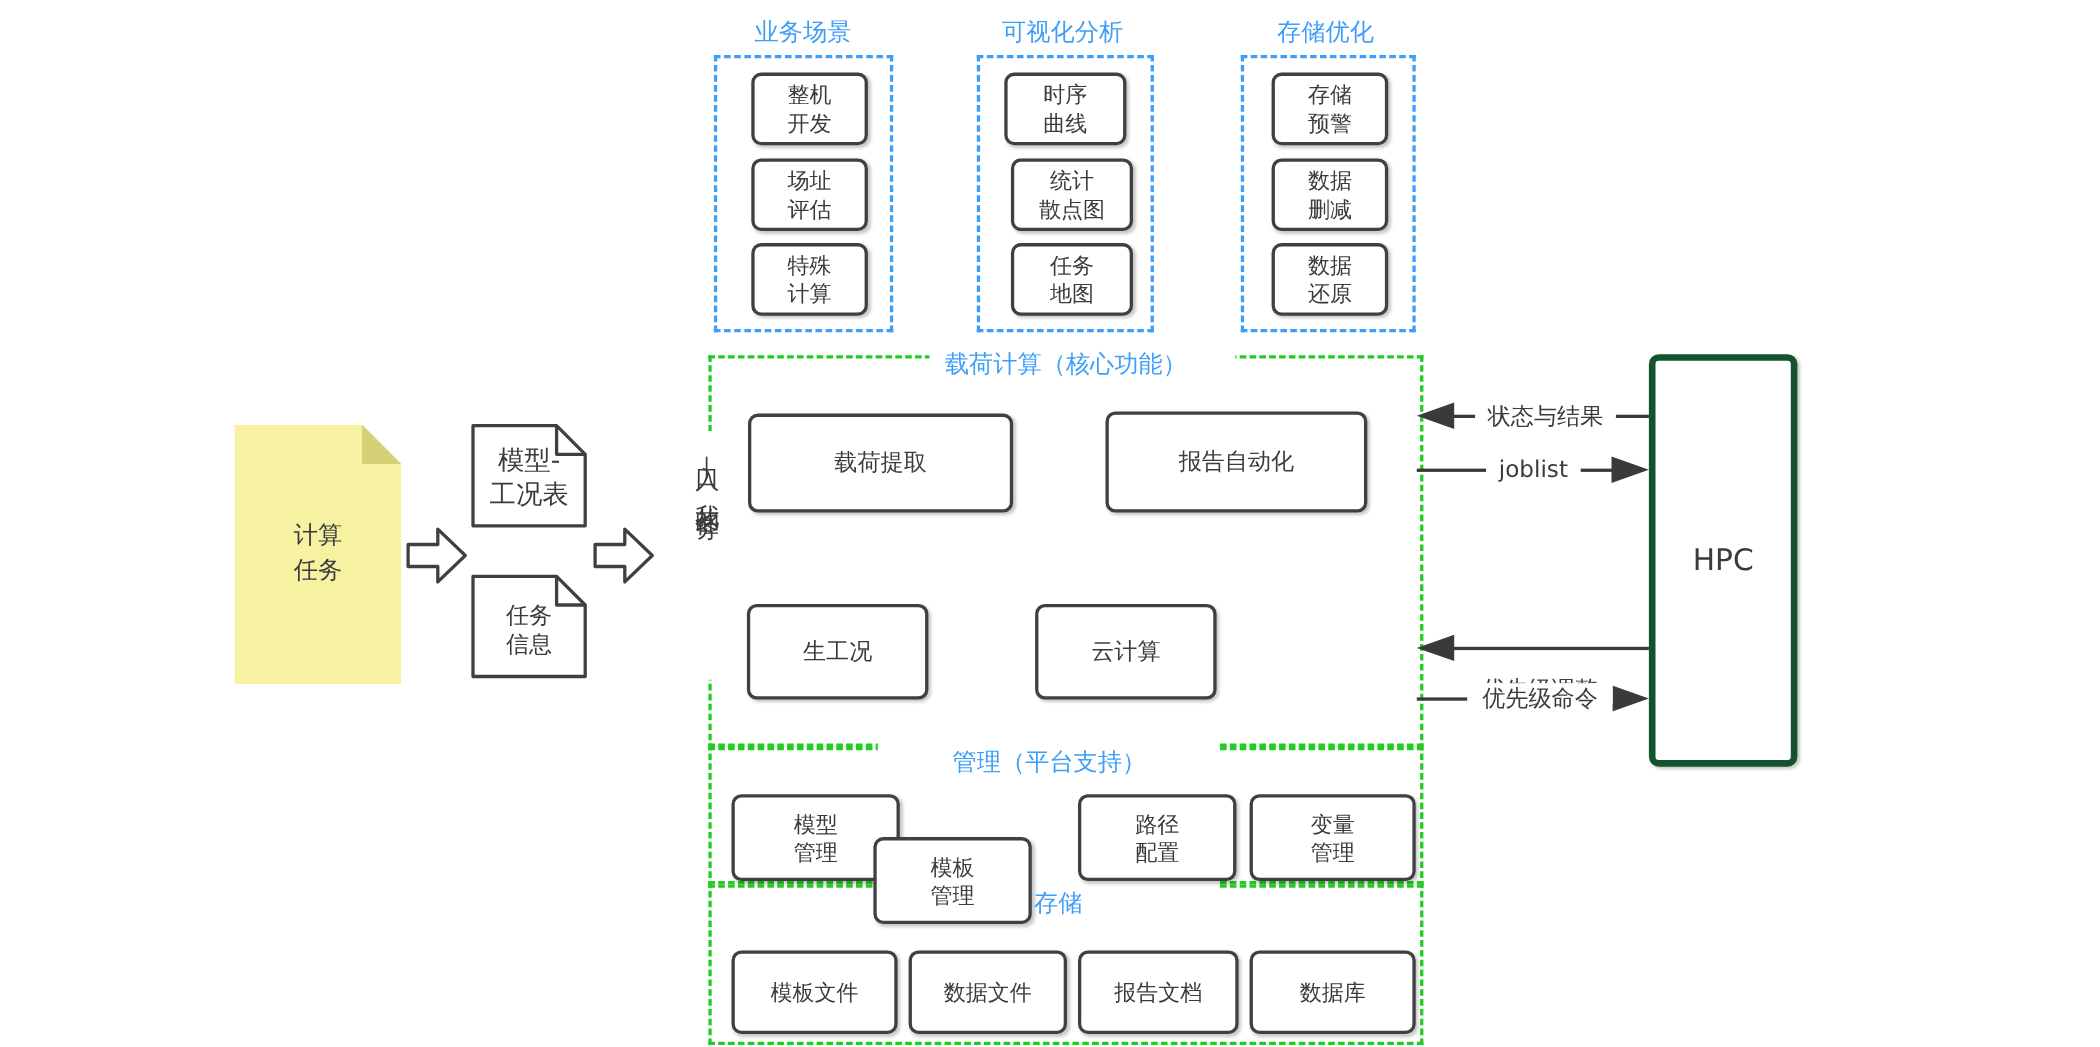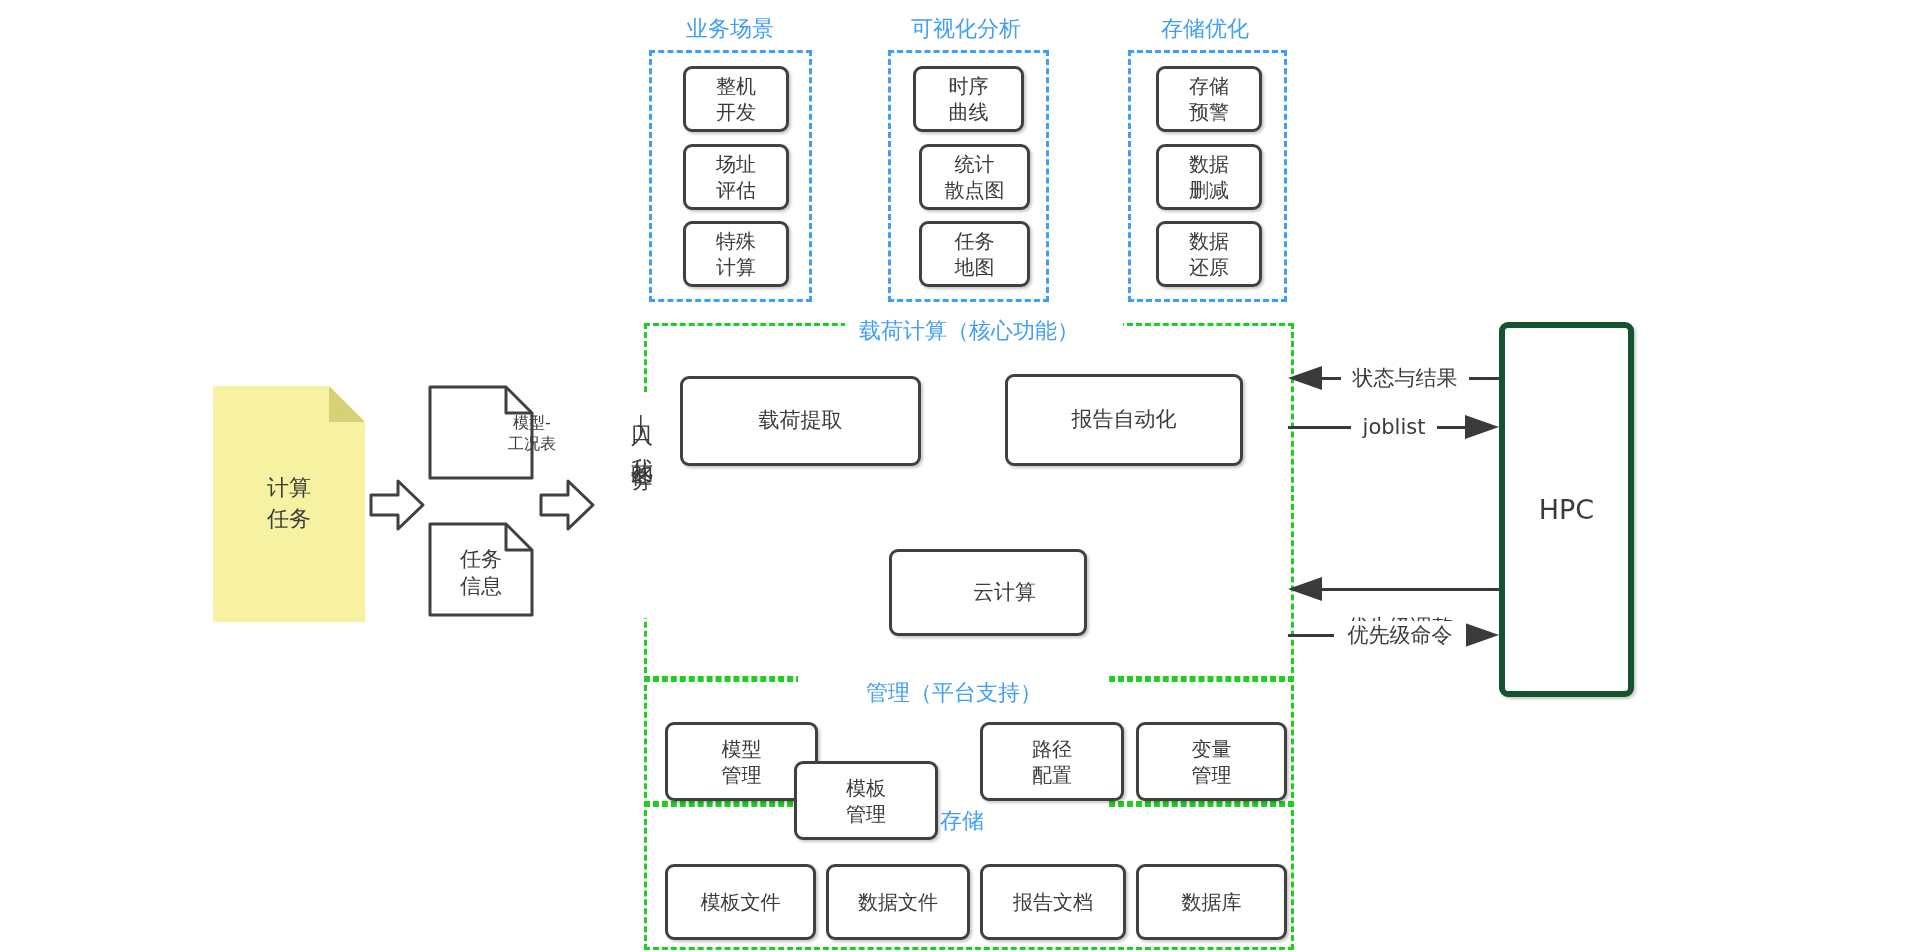--- a/index.html
+++ b/index.html
@@ -87,21 +87,21 @@
   <div class="note-fold" style="left:329px;top:386px;"></div>
 
   <svg style="left:368px;top:477px;" width="58" height="56" viewBox="0 0 58 56">
     <polygon points="3,18 30,18 30,4 55,28 30,52 30,38 3,38" fill="#ffffff" stroke="#404040" stroke-width="3" stroke-linejoin="round"></polygon>
   </svg>
 
   <svg style="left:428px;top:385px;" width="106" height="95" viewBox="0 0 106 95">
     <path d="M2 2 H78 L104 28 V93 H2 Z" fill="#ffffff" stroke="#404040" stroke-width="3" stroke-linejoin="round"></path>
     <path d="M78 2 V28 H104" fill="none" stroke="#404040" stroke-width="3" stroke-linejoin="round"></path>
   </svg>
-  <div style="position:absolute;left:444px;top:399px;width:106px;height:70px;display:flex;align-items:center;justify-content:center;text-align:center;font-size:16px;line-height:1.3;white-space:pre-line;z-index:4;padding-left:35px;">模型-
+  <div style="position:absolute;left:428px;top:399px;width:106px;height:70px;display:flex;align-items:center;justify-content:center;text-align:center;font-size:24px;line-height:1.3;white-space:pre-line;z-index:4;">模型-
 工况表</div>
 
   <svg style="left:428px;top:522px;" width="106" height="95" viewBox="0 0 106 95">
     <path d="M2 2 H78 L104 28 V93 H2 Z" fill="#ffffff" stroke="#404040" stroke-width="3" stroke-linejoin="round"></path>
     <path d="M78 2 V28 H104" fill="none" stroke="#404040" stroke-width="3" stroke-linejoin="round"></path>
   </svg>
   <div style="position:absolute;left:428px;top:538px;width:106px;height:70px;display:flex;align-items:center;justify-content:center;text-align:center;font-size:21px;line-height:1.3;white-space:pre-line;z-index:4;">任务
 信息</div>
 
   <svg style="left:538px;top:477px;" width="58" height="56" viewBox="0 0 58 56">
@@ -111,21 +111,22 @@
   <div class="dash green" style="left:644px;top:323px;width:644px;height:353px;"></div>
   <div class="patch" style="left:845px;top:315px;width:278px;height:15px;"></div>
   <div class="patch" style="left:635px;top:392px;width:18px;height:226px;"></div>
   <div class="sec-title" style="left:838px;top:316px;width:262px;">载荷计算（核心功能）</div>
 
   <div class="vtext" style="left:627px;top:406px;width:30px;height:220px;">入口—我的任务</div>
 
   <div class="sbox big" style="left:1005px;top:374px;width:232px;height:86px;">报告自动化</div>
   <div class="sbox big" style="left:680px;top:376px;width:235px;height:84px;">载荷提取</div>
 
-  <div class="sbox big" style="left:889px;top:549px;width:159px;height:81px;padding-left:33px;">云计算</div>
+  <div class="sbox big" style="left:679px;top:549px;width:159px;height:81px;">生工况</div>
+  <div class="sbox big" style="left:941px;top:549px;width:159px;height:81px;">云计算</div>
 
   <div class="dash green" style="left:644px;top:676px;width:644px;height:125px;"></div>
   <div class="patch" style="left:798px;top:669px;width:310px;height:14px;"></div>
   <div class="sec-title" style="left:854px;top:678px;width:200px;">管理（平台支持）</div>
   <div class="sbox" style="left:665px;top:722px;width:147px;height:73px;">模型
 管理</div>
   <div class="sbox" style="left:794px;top:722px;width:138px;height:73px;margin-top:39px;">模板
 管理</div>
   <div class="sbox" style="left:980px;top:722px;width:138px;height:73px;">路径
 配置</div>

